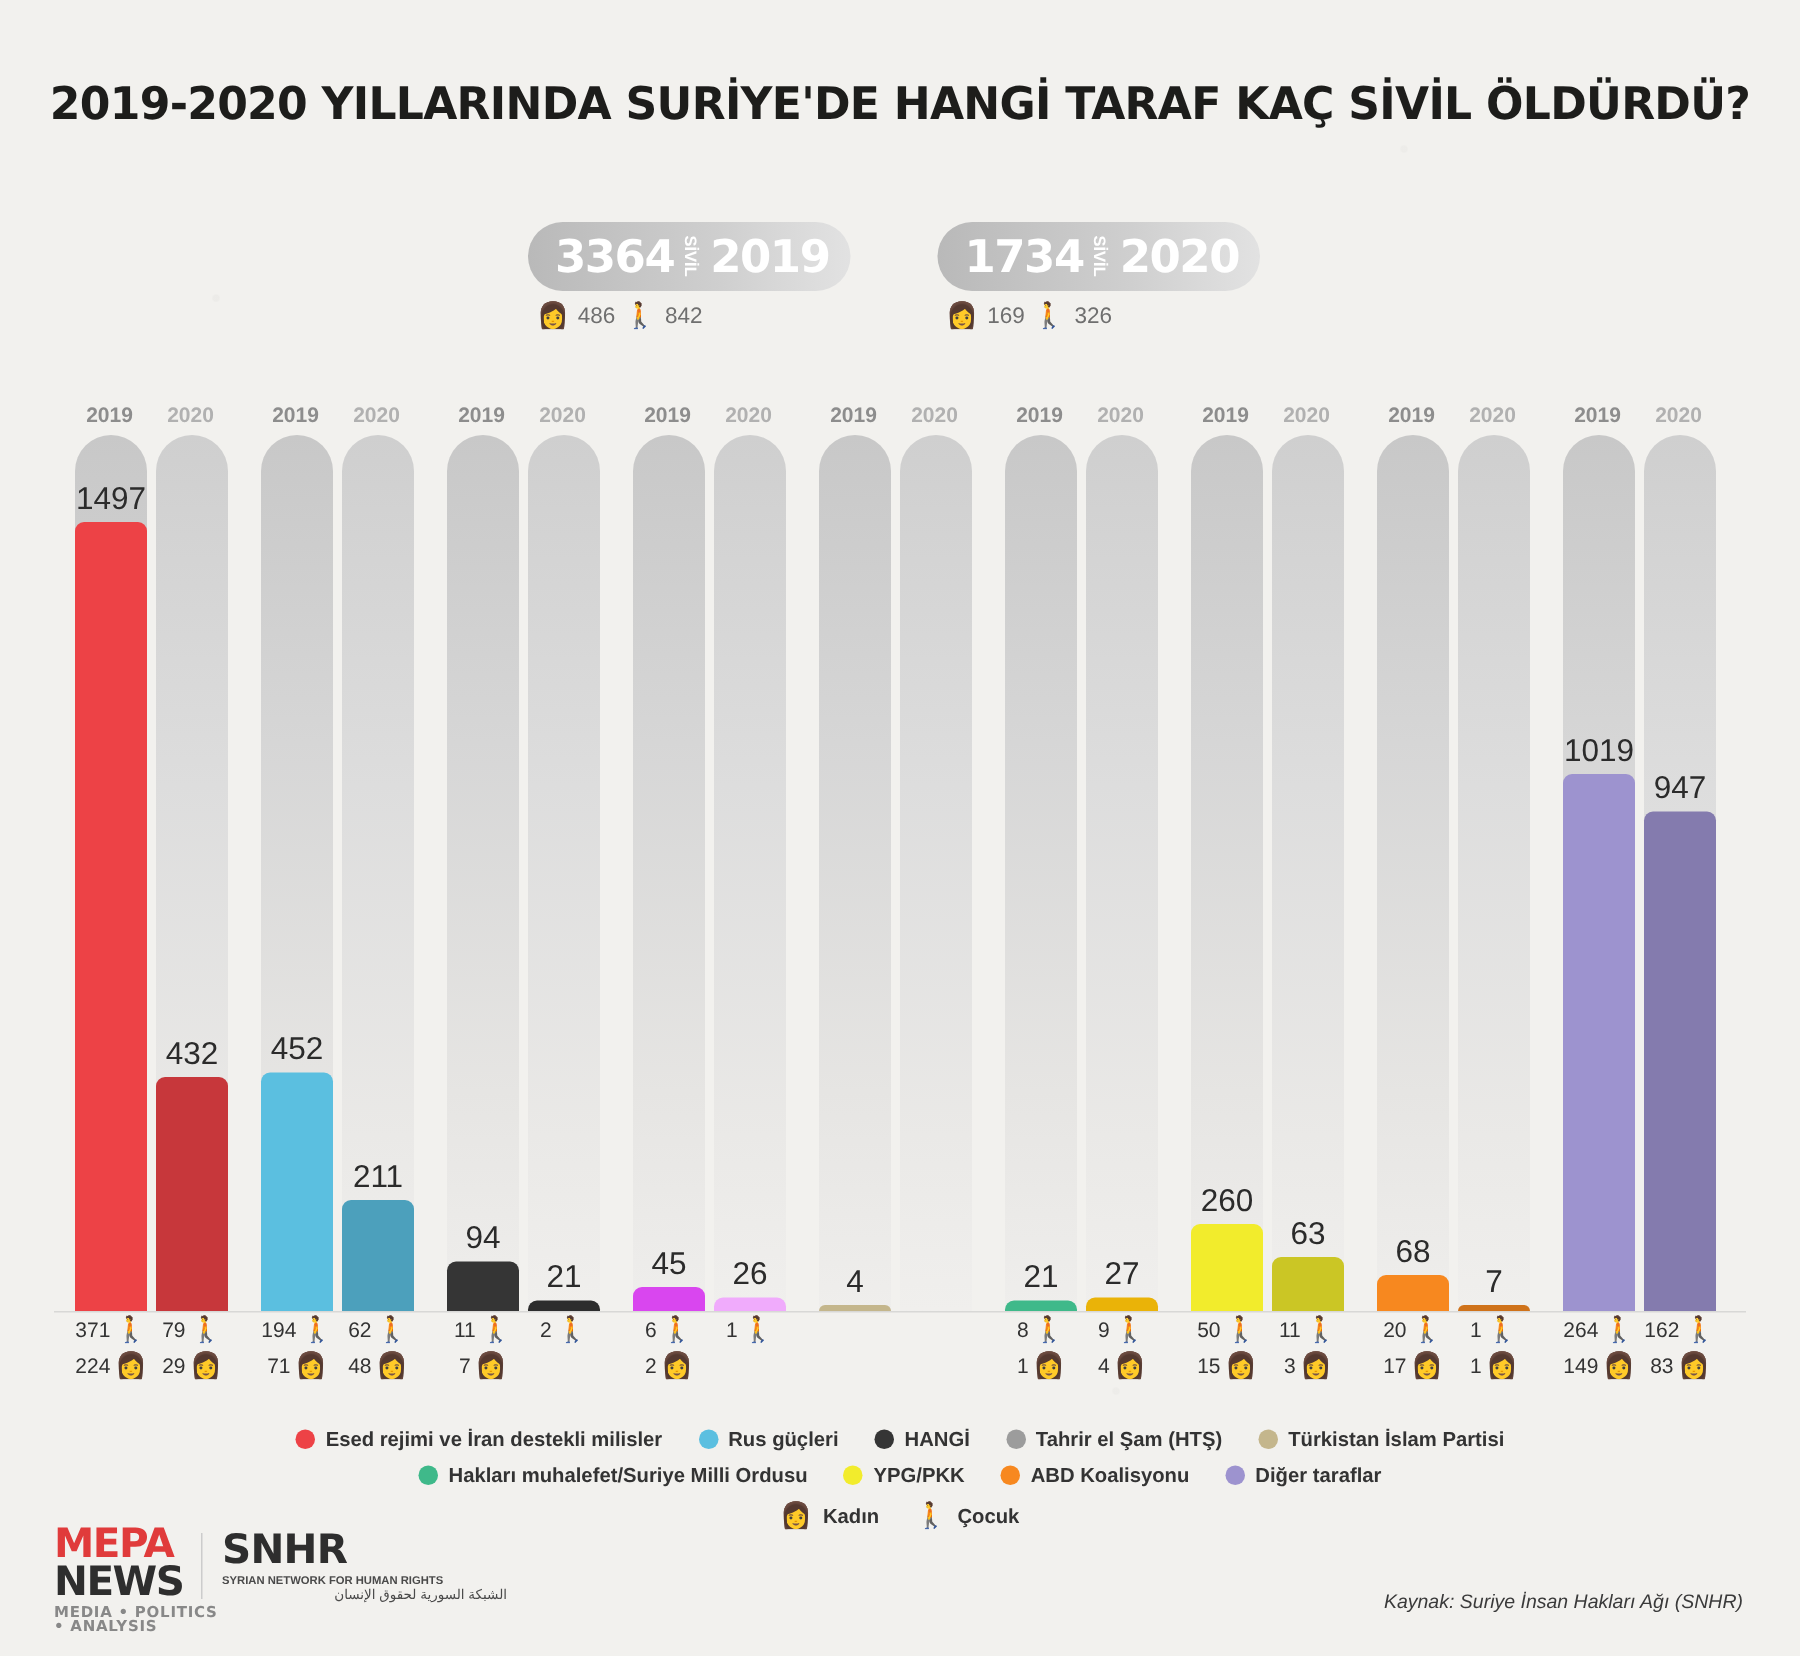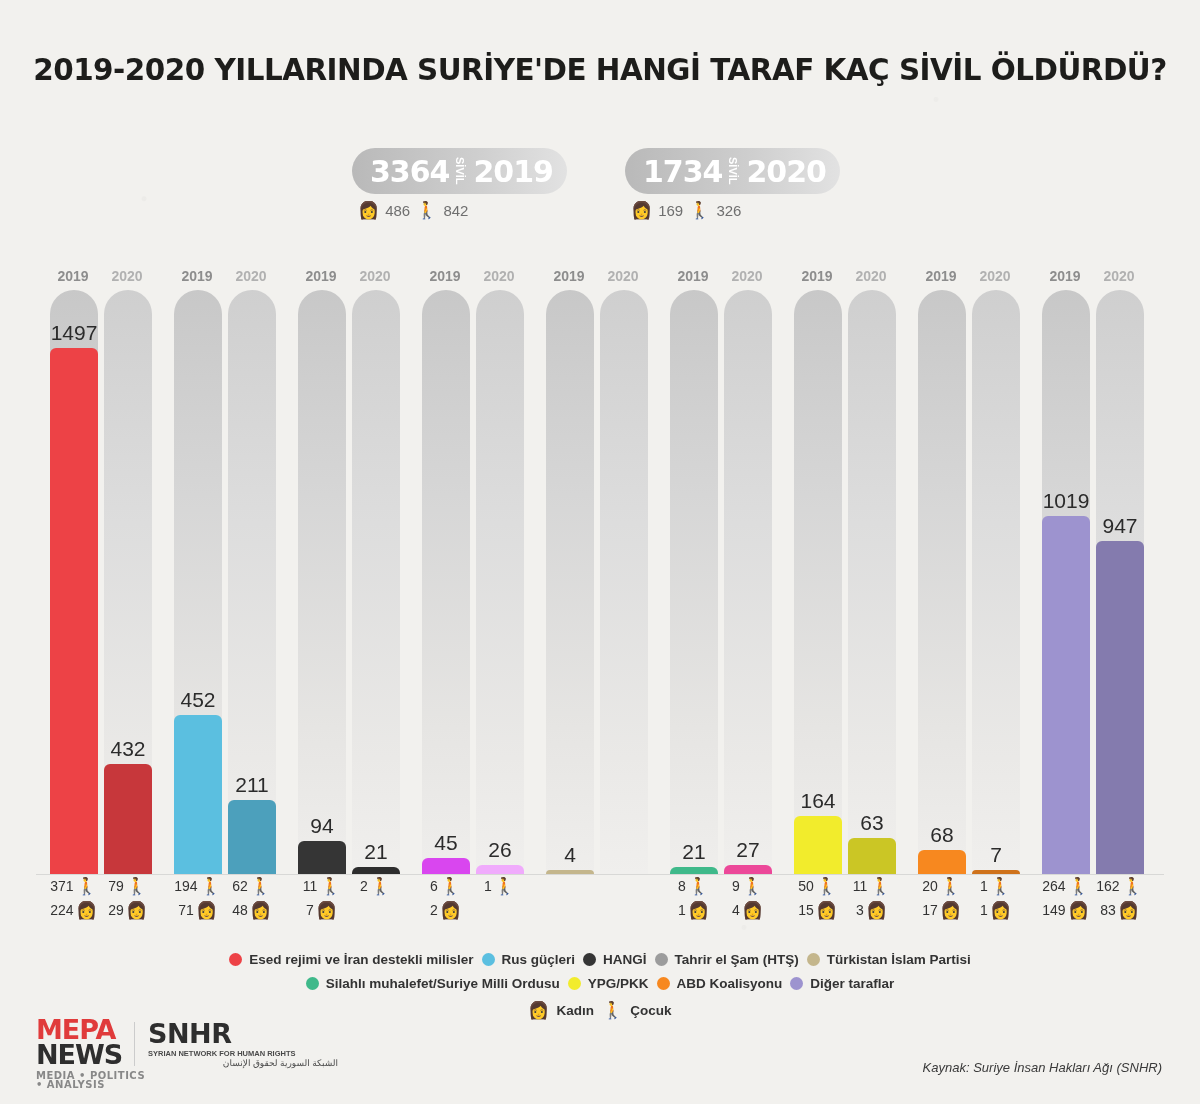--- a/index.html
+++ b/index.html
@@ -116,21 +116,21 @@
 
   
   .baseline {
     position:absolute; left:36px; right:36px; bottom:45px; height:1px; background:#d8d8d6;
   }
 
   
   .legend {
     position:absolute; top:952px; left:0; width:1200px;
   }
-  .legend-row { display:flex; justify-content:center; align-items:center; gap:8px; margin-bottom:9px; }
+  .legend-row { display:flex; justify-content:center; align-items:center; gap:24px; margin-bottom:9px; }
   .leg { display:flex; align-items:center; gap:7px; font-size:13.5px; font-weight:bold; color:#333; }
   .dot { width:13px; height:13px; border-radius:50%; display:inline-block; }
   .leg-ic { font-size:17px; color:#6c6c6c; }
 
   
   .mepa {
     position:absolute; left:36px; top:1018px; width:110px;
     font-family:"DejaVu Sans", sans-serif; font-weight:bold; color:#e03b3b;
     line-height:0.92;
   }
@@ -192,21 +192,21 @@
         <span class="y2020">2020</span>
       </div>
       <div class="ghosts">
         <div class="ghost" style="left:6px"></div>
         <div class="ghost g2" style="left:60px"></div>
       </div>
       <div class="bars">
         <div class="bar" style="left:6px;height:525.8212500000001px;background:#ed4246;">
           <span class="val">1497</span>
         </div>
-        <div class="bar" style="left:60px;height:110px;background:rgb(199,55,59);text-align:center;">
+        <div class="bar" style="left:60px;height:156px;background:rgb(199,55,59);text-align:center;">
           <span class="val">432</span>
         </div>
       </div>
       <div class="stats">
         <div class="stat-col" style="left:-8px">
           <div class="stat-row">
             <span class="n">371</span>
             <span class="gi" style="color:#ed4246">🚶</span>
           </div>
           <div class="stat-row">
@@ -371,21 +371,21 @@
         <span class="y2020">2020</span>
       </div>
       <div class="ghosts">
         <div class="ghost" style="left:6px"></div>
         <div class="ghost g2" style="left:60px"></div>
       </div>
       <div class="bars">
         <div class="bar" style="left:6px;height:7.37625px;background:#3fb98a;">
           <span class="val">21</span>
         </div>
-        <div class="bar" style="left:60px;height:9.48375px;background:#ec4899;">
+        <div class="bar" style="left:60px;height:9.48375px;background:#eab308;">
           <span class="val">27</span>
         </div>
       </div>
       <div class="stats">
         <div class="stat-col" style="left:-8px">
           <div class="stat-row">
             <span class="n">8</span>
             <span class="gi" style="color:#3fb98a">🚶</span>
           </div>
           <div class="stat-row">
@@ -409,21 +409,21 @@
       <div class="grp-head">
         <span class="y2019">2019</span>
         <span class="y2020">2020</span>
       </div>
       <div class="ghosts">
         <div class="ghost" style="left:6px"></div>
         <div class="ghost g2" style="left:60px"></div>
       </div>
       <div class="bars">
         <div class="bar" style="left:6px;height:57.605px;background:#f2ec2c;">
-          <span class="val">164</span>
+          <span class="val">260</span>
         </div>
         <div class="bar" style="left:60px;height:36px;background:rgb(203,198,37);">
           <span class="val">63</span>
         </div>
       </div>
       <div class="stats">
         <div class="stat-col" style="left:-8px">
           <div class="stat-row">
             <span class="n">50</span>
             <span class="gi" style="color:#f2ec2c">🚶</span>
@@ -547,21 +547,21 @@
         <span>Tahrir el Şam (HTŞ)</span>
       </div>
       <div class="leg">
         <span class="dot" style="background:#c4b68c"></span>
         <span>Türkistan İslam Partisi</span>
       </div>
     </div>
   <div class="legend-row" id="legend-row2">
       <div class="leg">
         <span class="dot" style="background:#3fb98a"></span>
-        <span>Silahlı muhalefet/Suriye Milli Ordusu</span>
+        <span>Hakları muhalefet/Suriye Milli Ordusu</span>
       </div>
       <div class="leg">
         <span class="dot" style="background:#f2ec2c"></span>
         <span>YPG/PKK</span>
       </div>
       <div class="leg">
         <span class="dot" style="background:#f7881f"></span>
         <span>ABD Koalisyonu</span>
       </div>
       <div class="leg">

